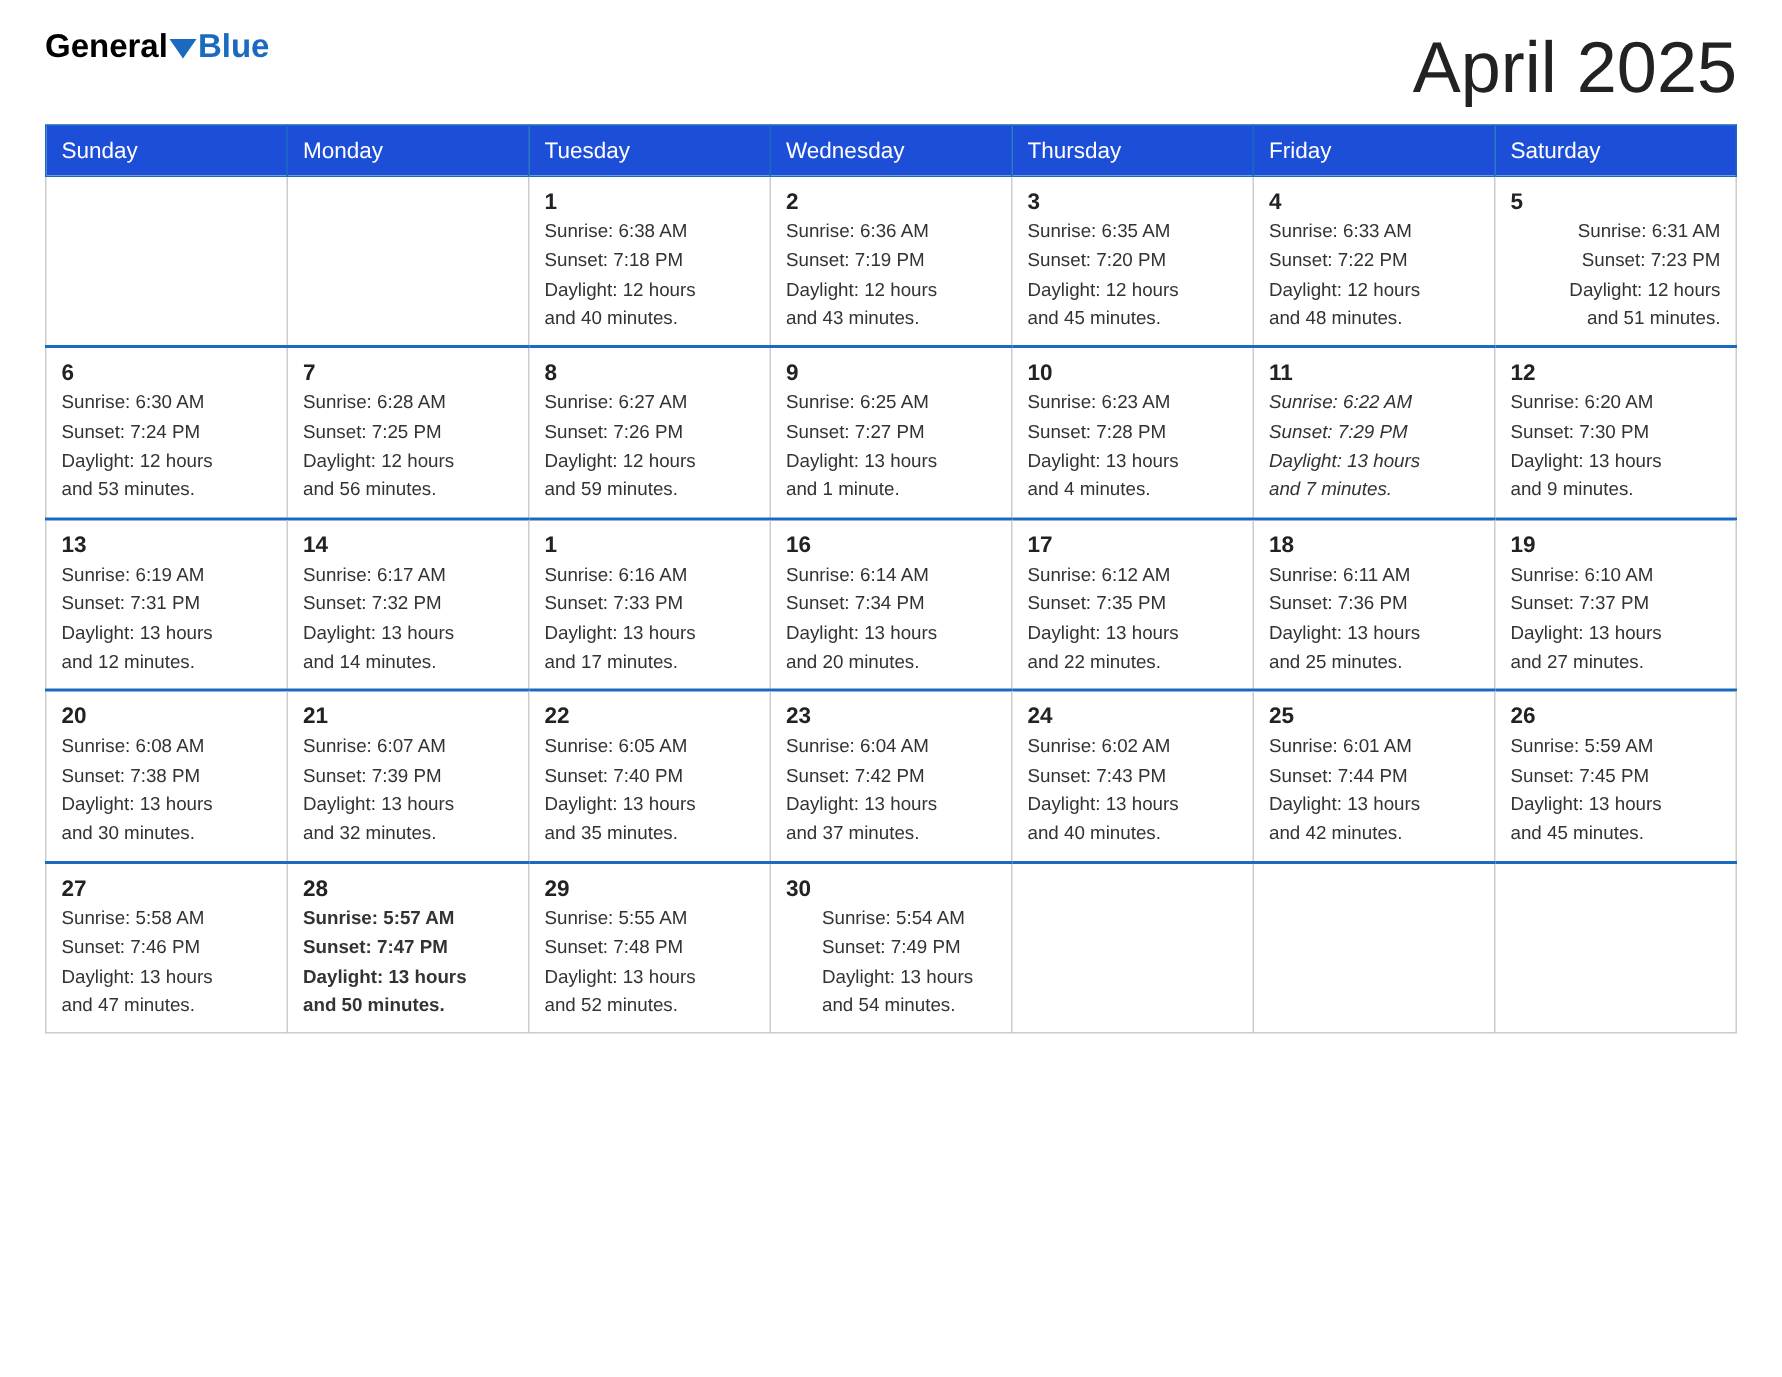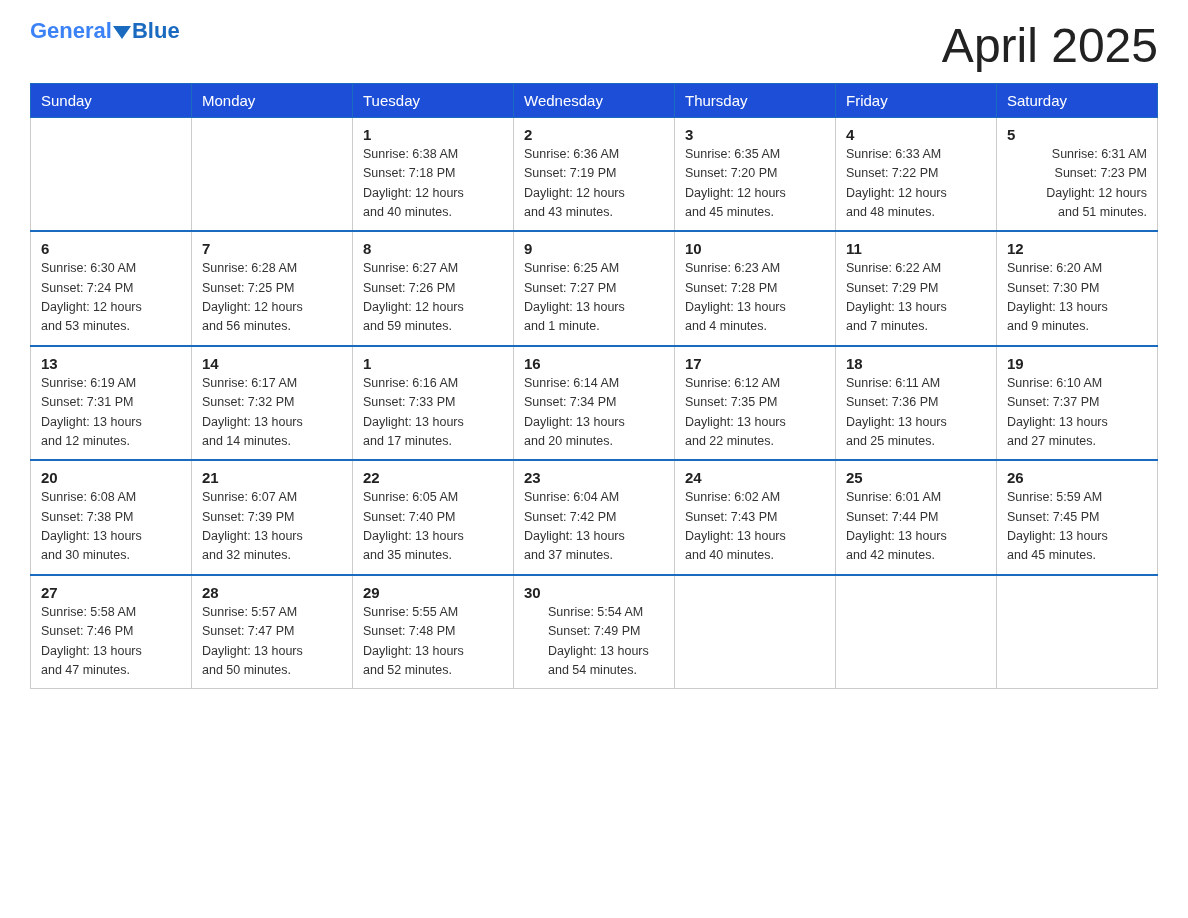--- a/index.html
+++ b/index.html
@@ -23,21 +23,21 @@
       align-items: flex-start;
     }
     .logo-text {
       display: flex;
       align-items: flex-end;
       font-size: 22px;
       font-weight: bold;
       color: #333;
       line-height: 1;
     }
-    .logo-general { color: #3b82f6; }
+    .logo-general { color: #000000; }
     .logo-blue { color: #1a6bbf; }
     .logo-triangle {
       width: 0; height: 0;
       border-left: 9px solid transparent;
       border-right: 9px solid transparent;
       border-top: 13px solid #1a6bbf;
       display: inline-block;
       margin-bottom: 3px;
       margin-left: 1px;
       margin-right: 1px;
@@ -203,21 +203,21 @@
         </td>
         <td>
           <span class="day-number">10</span>
           <div class="day-info" style="white-space: pre-line;">Sunrise: 6:23 AM
 Sunset: 7:28 PM
 Daylight: 13 hours
 and 4 minutes.</div>
         </td>
         <td>
           <span class="day-number">11</span>
-          <div class="day-info" style="white-space: pre-line;">Sunrise: 6:22 AM
+          <div class="day-info" style="white-space: pre-line; font-style: italic;">Sunrise: 6:22 AM
 Sunset: 7:29 PM
 Daylight: 13 hours
 and 7 minutes.</div>
         </td>
         <td>
           <span class="day-number">12</span>
           <div class="day-info" style="white-space: pre-line;">Sunrise: 6:20 AM
 Sunset: 7:30 PM
 Daylight: 13 hours
 and 9 minutes.</div>
@@ -328,21 +328,21 @@
       <tr class="row-divider">
         <td>
           <span class="day-number">27</span>
           <div class="day-info" style="white-space: pre-line;">Sunrise: 5:58 AM
 Sunset: 7:46 PM
 Daylight: 13 hours
 and 47 minutes.</div>
         </td>
         <td>
           <span class="day-number">28</span>
-          <div class="day-info" style="white-space: pre-line;">Sunrise: 5:57 AM
+          <div class="day-info" style="white-space: pre-line; font-weight: bold;">Sunrise: 5:57 AM
 Sunset: 7:47 PM
 Daylight: 13 hours
 and 50 minutes.</div>
         </td>
         <td>
           <span class="day-number">29</span>
           <div class="day-info" style="white-space: pre-line;">Sunrise: 5:55 AM
 Sunset: 7:48 PM
 Daylight: 13 hours
 and 52 minutes.</div>

